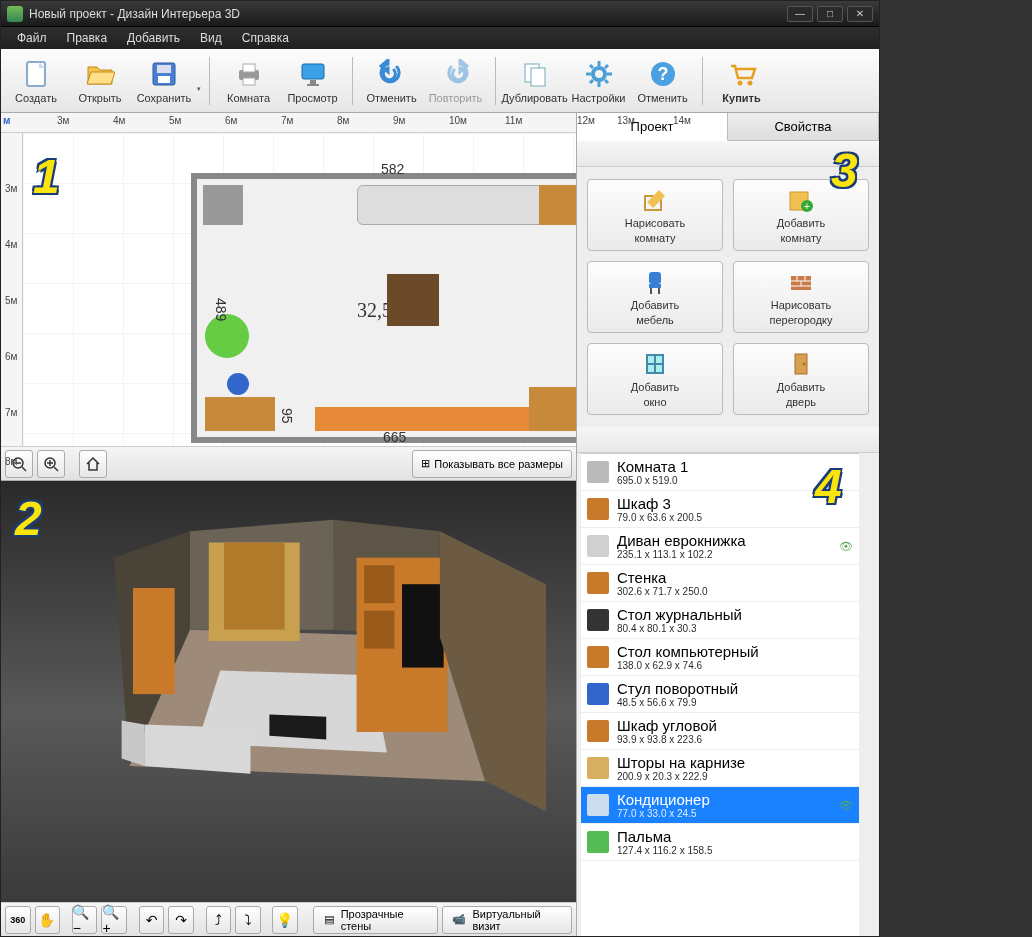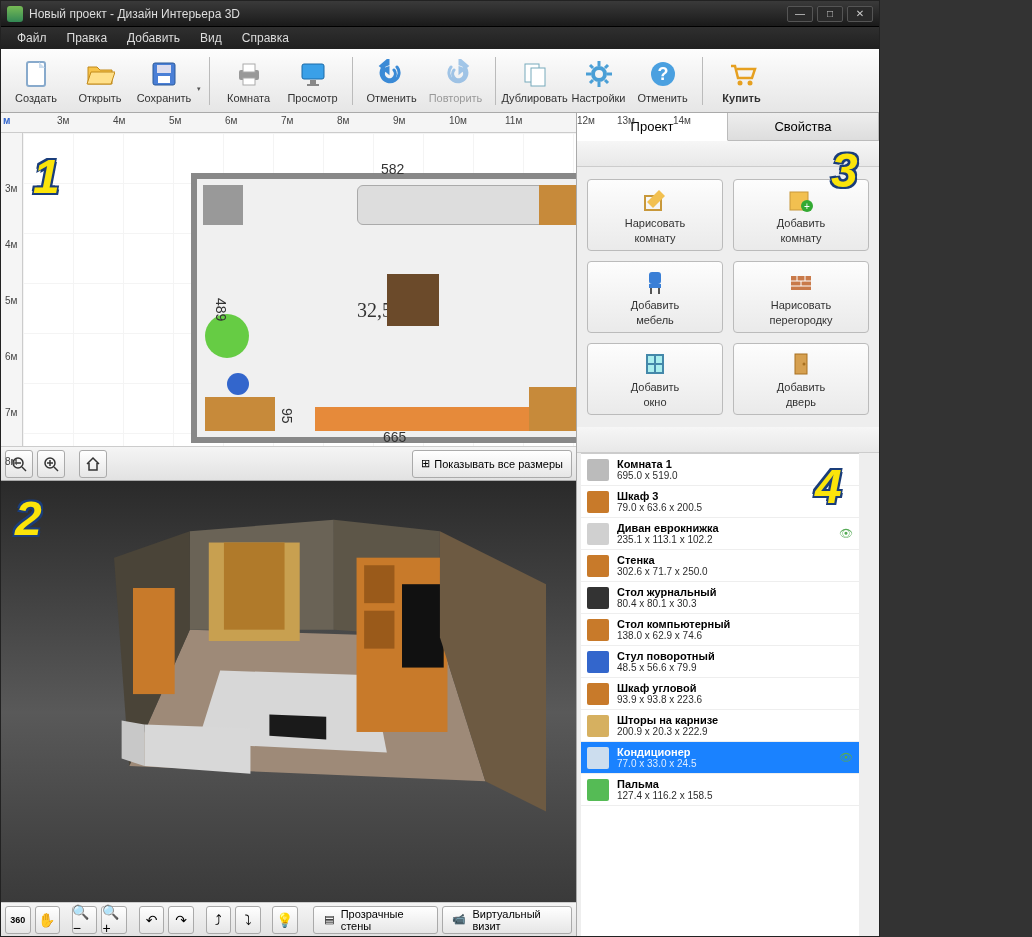--- a/index.html
+++ b/index.html
@@ -58,21 +58,21 @@
 .tab.active { background:#fff; font-weight:500; border-bottom:1px solid #fff; margin-bottom:-1px; }
 .section-hdr { height:26px; background:linear-gradient(#f6f6f6,#e8e8e8); border-bottom:1px solid #ccc; }
 .action-grid { display:grid; grid-template-columns:1fr 1fr; gap:10px; padding:12px 10px; }
 .action-btn { display:flex; flex-direction:column; align-items:center; justify-content:center; height:72px; border:1px solid #bbb; border-radius:4px; background:linear-gradient(#fdfdfd,#eaeaea); cursor:pointer; font-size:11px; color:#333; gap:2px; text-align:center; line-height:1.15;}
 .action-btn .aicon { width:30px; height:30px; display:flex; align-items:center; justify-content:center; }
 .obj-list { flex:1; background:#fff; overflow-y:auto; border-top:1px solid #ccc; margin:0 4px; }
 .obj-item { display:flex; align-items:center; padding:4px 6px; border-bottom:1px solid #eee; cursor:pointer; font-size:11px; gap:8px; position:relative;}
 .obj-item.selected { background:#1a82ff; color:#fff; }
 .obj-item .oicon { width:22px; height:22px; background:#ddd; border-radius:2px; flex-shrink:0; display:flex; align-items:center; justify-content:center;}
 .obj-item .olabels { display:flex; flex-direction:column; }
-.obj-item .oname { font-size:11px;font-weight:bold; }
+.obj-item .oname { font-size:15px; }
 .obj-item .osize { font-size:10px; opacity:.85; }
 .obj-item .eye { position:absolute; right:6px; color:#5a5; font-size:11px; }
 .scroll-track { width:16px; background:#eee; }
 
 
 .badge { position:absolute; width:46px; height:46px; font-size:48px; font-weight:900; color:#fbe40a; text-shadow: 2px 2px 0 #1a3d7a, -2px 2px 0 #1a3d7a, 2px -2px 0 #1a3d7a, -2px -2px 0 #1a3d7a; font-style:italic; font-family: Arial Black, sans-serif; pointer-events:none; }
 
 
 svg { display:block; }
 

